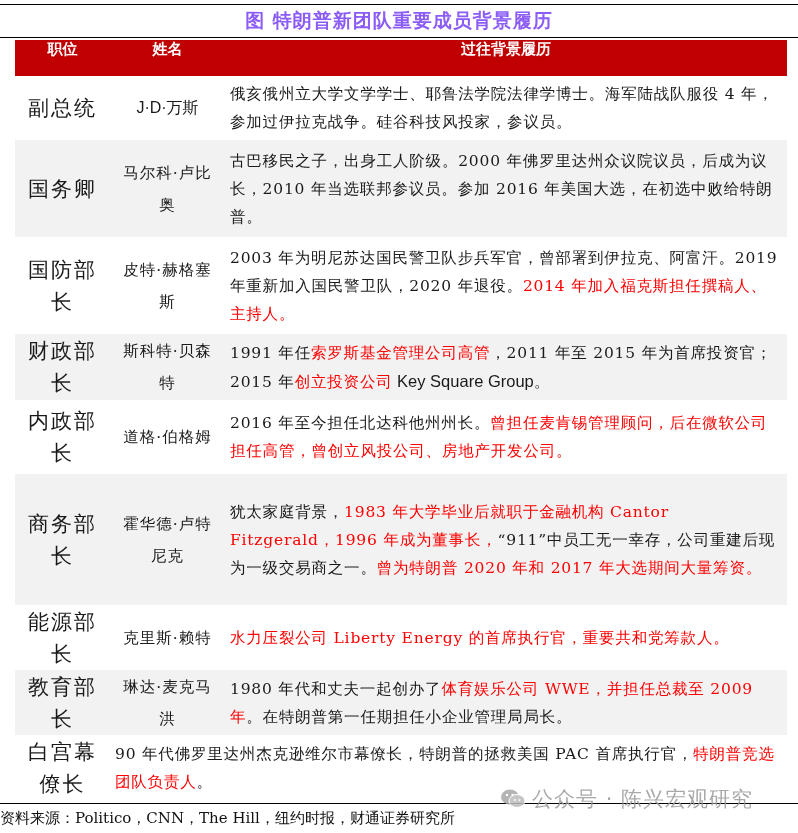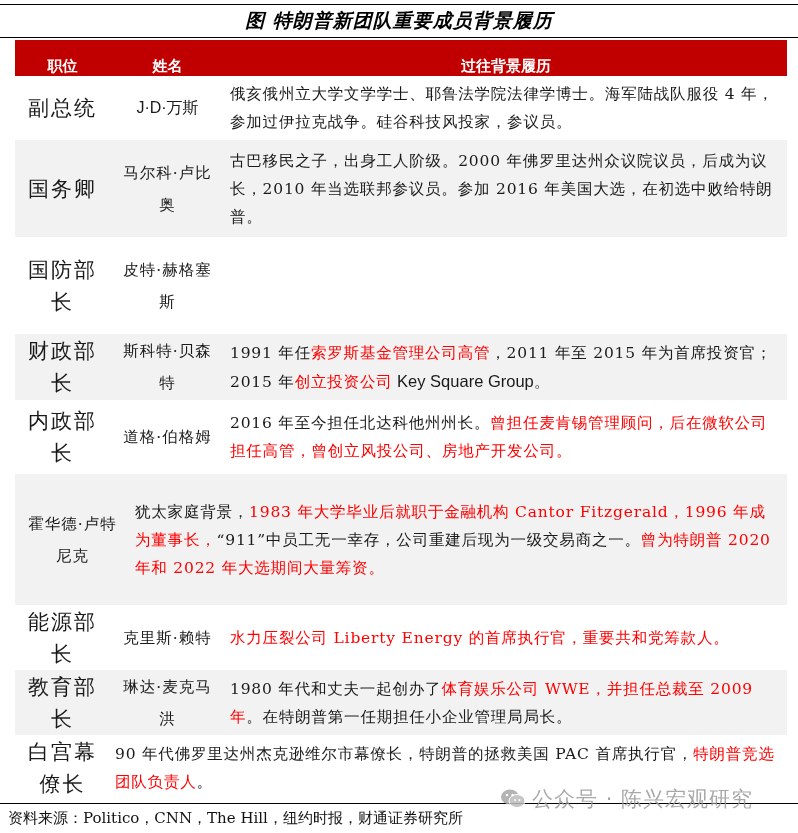--- a/index.html
+++ b/index.html
@@ -8,30 +8,29 @@
       font-family: "DejaVu Serif", "Liberation Serif", serif;
       color: #1a1a1a;
     }
     .title-wrap {
       position: absolute; left: 0; top: 4px; width: 798px; height: 34px;
       border-top: 1.5px solid #000; border-bottom: 1.5px solid #000;
       box-sizing: border-box;
       display: flex; align-items: center; justify-content: center;
     }
     .title {
-      font-size: 19px; font-weight: bold; letter-spacing: 1px; color: #000000;
+      font-size: 19px; font-weight: bold; letter-spacing: 1px; color: #8b5cf6;
       font-family: "DejaVu Serif", serif;
-      font-style: italic;
     }
     .table {
       position: absolute; left: 15px; top: 40px; width: 772px;
     }
     .hdr {
       display: flex; height: 36px; background: #c00000; color: #fff;
-      font-weight: bold; font-size: 15px; align-items: flex-end;
+      font-weight: bold; font-size: 15px; align-items: flex-start;
     }
     .hdr .c1 { width: 95px; text-align: center; }
     .hdr .c2 { width: 115px; text-align: center; }
     .hdr .c3 { flex: 1; text-align: center; }
     .row { display: flex; align-items: center; box-sizing: border-box; }
     .row.gray { background: #f2f2f2; }
     .row .c1 {
       width: 95px; text-align: center; font-size: 21px; line-height: 32px;
       padding: 0 12px; box-sizing: border-box; letter-spacing: 2px;
     }
@@ -43,21 +42,21 @@
       flex: 1; font-size: 15.5px; line-height: 28px; padding-left: 5px; padding-right: 8px;
       box-sizing: border-box; letter-spacing: 0.8px;
     }
     .latin { font-family: "Liberation Sans", "DejaVu Sans", sans-serif; letter-spacing: 0; font-size: 16.5px; }
     .red { color: #ff0000; }
     .bottom-rule {
       position: absolute; left: 0; top: 803px; width: 798px; height: 0;
       border-top: 1.5px solid #000;
     }
     .source {
-      position: absolute; left: 8px; top: 808px; font-size: 15px; line-height: 20px;
+      position: absolute; left: 0; top: 808px; font-size: 15px; line-height: 20px;
       color: #111;
     }
     .watermark {
       position: absolute; left: 500px; top: 785px; font-size: 21px; color: #9a9a9a;
       opacity: 0.85; display: flex; align-items: center;
       font-family: "DejaVu Sans", sans-serif; letter-spacing: 1px;
     }
     .wm-icon {
       width: 26px; height: 22px; margin-right: 6px; position: relative;
     }
@@ -89,42 +88,46 @@
     <div class="c1">国务卿</div>
     <div class="c2">马尔科·卢比奥</div>
     <div class="c3">
       <span>古巴移民之子，出身工人阶级。2000 年佛罗里达州众议院议员，后成为议长，2010 年当选联邦参议员。参加 2016 年美国大选，在初选中败给特朗普。</span>
     </div>
   </div>
 
   <div class="row" style="height:97px">
     <div class="c1">国防部长</div>
     <div class="c2">皮特·赫格塞斯</div>
+    <div class="c3">
+      <span>2003 年为明尼苏达国民警卫队步兵军官，曾部署到伊拉克、阿富汗。2019 年重新加入国民警卫队，2020 年退役。</span><span class="red">2014 年加入福克斯担任撰稿人、主持人。</span>
+    </div>
   </div>
 
   <div class="row gray" style="height:66px">
     <div class="c1">财政部长</div>
     <div class="c2">斯科特·贝森特</div>
     <div class="c3">
       <span>1991 年任</span><span class="red">索罗斯基金管理公司高管</span><span>，2011 年至 2015 年为首席投资官；2015 年</span><span class="red">创立投资公司</span><span class="latin"> Key Square Group。</span>
     </div>
   </div>
 
   <div class="row" style="height:74px">
     <div class="c1">内政部长</div>
     <div class="c2">道格·伯格姆</div>
     <div class="c3">
       <span>2016 年至今担任北达科他州州长。</span><span class="red">曾担任麦肯锡管理顾问，后在微软公司担任高管，曾创立风投公司、房地产开发公司。</span>
     </div>
   </div>
 
   <div class="row gray" style="height:131px">
+    <div class="c1">商务部长</div>
     <div class="c2">霍华德·卢特尼克</div>
     <div class="c3">
-      <span>犹太家庭背景，</span><span class="red">1983 年大学毕业后就职于金融机构 Cantor Fitzgerald，1996 年成为董事长，</span><span>“911”中员工无一幸存，公司重建后现为一级交易商之一。</span><span class="red">曾为特朗普 2020 年和 2022 年大选期间大量筹资。</span>
+      <span>犹太家庭背景，</span><span class="red">1983 年大学毕业后就职于金融机构 Cantor Fitzgerald，1996 年成为董事长，</span><span>“911”中员工无一幸存，公司重建后现为一级交易商之一。</span><span class="red">曾为特朗普 2020 年和 2017 年大选期间大量筹资。</span>
     </div>
   </div>
 
   <div class="row" style="height:65px">
     <div class="c1">能源部长</div>
     <div class="c2">克里斯·赖特</div>
     <div class="c3">
       <span class="red">水力压裂公司 Liberty Energy 的首席执行官，重要共和党筹款人。</span>
     </div>
   </div>

